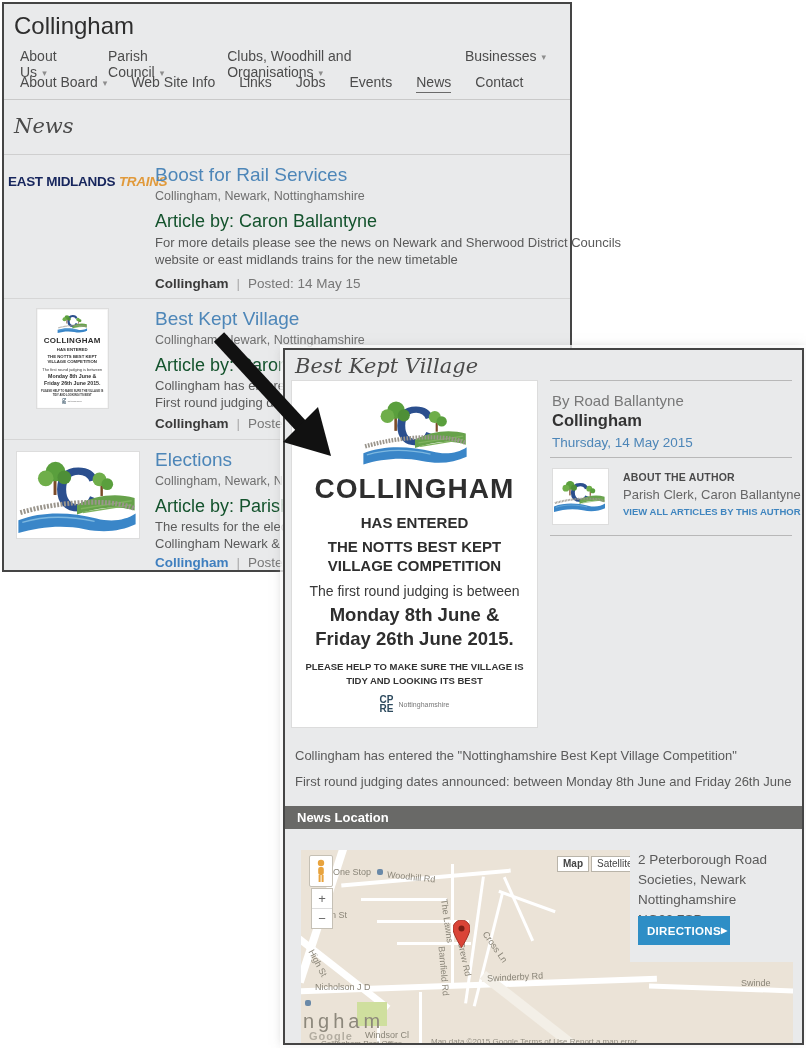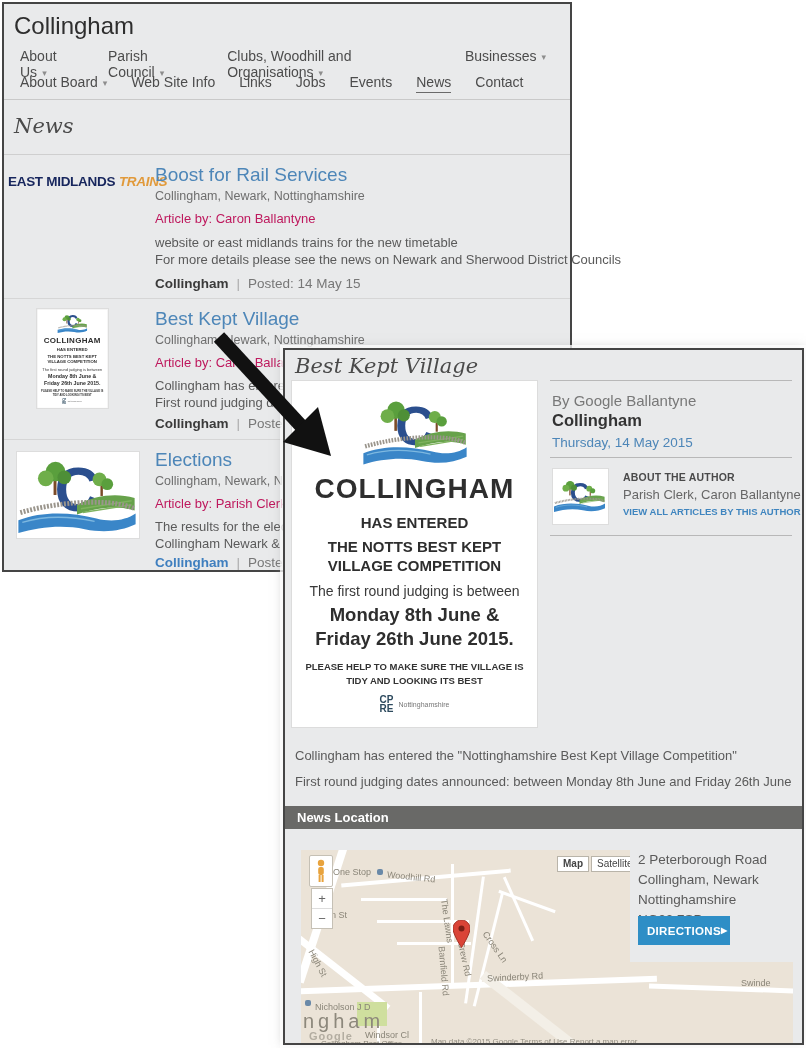--- a/index.html
+++ b/index.html
@@ -22,21 +22,21 @@
   .navline{left:0;top:95px;width:566px;border-top:1px solid #c9c9c9;}
   .script{font-family:"DejaVu Serif",serif;font-style:italic;color:#4a4a4a;}
   .news-heading{left:10px;top:110px;font-size:21px;}
   .headline-sep{left:0;top:150px;width:566px;border-top:1px solid #cfcfcf;}
   .row{position:absolute;left:0;width:566px;}
   #row1{top:152px;height:142px;border-bottom:1px solid #d6d6d6;}
   #row2{top:294px;height:141px;border-bottom:1px solid #d6d6d6;}
   #row3{top:435px;height:131px;}
   .a-title{left:151px;font-size:19px;color:#4d86b8;cursor:pointer;}
   .a-loc{left:151px;font-size:12.5px;color:#6e6e6e;}
-  .a-by{left:151px;font-size:13px;color:#be185d;}
+  .a-by{left:151px;font-size:18px;color:#14532d;}
   .a-body{left:151px;font-size:13px;color:#5a5a5a;line-height:17px;}
   .a-foot{left:151px;font-size:13.5px;color:#777;}
   .a-foot .name{font-weight:bold;color:#3a3a3a;margin-right:8px;}
   .a-foot .name.blue{color:#3f7fbf;}
   .a-foot .sep{color:#aaa;margin-right:8px;}
   .emt{left:4px;top:18px;font-size:13.5px;white-space:nowrap;}
   .emt .p1{font-weight:bold;color:#17265d;letter-spacing:-0.3px;}
   .emt .p2{font-weight:bold;font-style:italic;color:#e19a3b;letter-spacing:-0.3px;}
   .thumb-card{background:#fff;border:1px solid #ddd;}
   
@@ -142,22 +142,22 @@
   <div class="abs navline"></div>
   <div class="abs news-heading script">News</div>
   <div class="abs headline-sep"></div>
 
   <div id="row1" class="row">
     <div class="abs emt"><span class="p1">EAST MIDLANDS</span> <span class="p2">TRAINS</span></div>
     <div class="abs a-title" style="top:8px">Boost for Rail Services</div>
     <div class="abs a-loc" style="top:33px">Collingham, Newark, Nottinghamshire</div>
     <div class="abs a-by" style="top:55px">Article by: Caron Ballantyne</div>
     <div class="abs a-body nowrap" style="top:78px">
+      <div>For more details please see the news on Newark and Sherwood District Councils</div>
       <div>website or east midlands trains for the new timetable</div>
-      <div>For more details please see the news on Newark and Sherwood District Councils</div>
     </div>
     <div class="abs a-foot nowrap" style="top:120px">
       <span class="name">Collingham</span><span class="sep">|</span><span>Posted: 14 May 15</span>
     </div>
   </div>
 
   <div id="row2" class="row">
     <div class="abs poster-thumb thumb-card">
       <div class="poster">
         <svg class="p-logo" viewBox="0 0 120 86">
@@ -233,21 +233,21 @@
         <div class="cpre-box">
             <div>CP</div>
             <div>RE</div>
           </div>
         <div class="cpre-reg">Nottinghamshire</div>
       </div>
     </div>
   </div>
 
   <div class="abs vsep" style="top:30px"></div>
-  <div class="abs meta-by">By Google Ballantyne</div>
+  <div class="abs meta-by">By Road Ballantyne</div>
   <div class="abs meta-name">Collingham</div>
   <div class="abs meta-date">Thursday, 14 May 2015</div>
   <div class="abs vsep" style="top:107px"></div>
   <div class="abs auth-thumb thumb-card">
     <svg viewBox="0 0 120 86" width="51" height="38" style="margin-top:6px">
         <use href="#clogo"></use>
       </svg>
   </div>
   <div class="abs auth-head">ABOUT THE AUTHOR</div>
   <div class="abs auth-name">Parish Clerk, Caron Ballantyne</div>
@@ -280,21 +280,21 @@
 
     <span class="mlabel" style="left:86px;top:22px;transform:rotate(6deg)">Woodhill Rd</span>
     <span class="mlabel" style="left:124px;top:66px;transform:rotate(82deg)">The Lawns</span>
     <span class="mlabel" style="left:176px;top:92px;transform:rotate(55deg)">Cross Ln</span>
     <span class="mlabel" style="left:146px;top:104px;transform:rotate(78deg)">Crew Rd</span>
     <span class="mlabel" style="left:2px;top:108px;transform:rotate(62deg)">High St</span>
     <span class="mlabel" style="left:118px;top:116px;transform:rotate(85deg)">Barnfield Rd</span>
     <span class="mlabel" style="left:186px;top:122px;transform:rotate(-3deg)">Swinderby Rd</span>
     <span class="mlabel" style="left:440px;top:128px">Swinde</span>
     <span class="mlabel" style="left:64px;top:180px">Windsor Cl</span>
-    <span class="mlabel" style="left:14px;top:152px">Nicholson J D</span>
+    <span class="mlabel" style="left:14px;top:132px">Nicholson J D</span>
     <span class="dot" style="left:4px;top:150px"></span>
     <span class="mlabel" style="left:32px;top:17px">One Stop</span>
     <span class="dot" style="left:76px;top:19px"></span>
     <span class="mlabel" style="left:30px;top:60px">n St</span>
     <span class="mlabel big" style="left:2px;top:160px">ngham</span>
     <span class="mlabel" style="left:8px;top:180px;font-size:11px;font-weight:bold;color:#b3ada1;letter-spacing:1px">Google</span>
     <span class="mlabel" style="left:20px;top:189px;font-size:8px">Collingham Post Office</span>
     <span class="attr" style="left:130px;top:187px">Map data ©2015 Google   Terms of Use   Report a map error</span>
 
     <svg width="17" height="28" style="position:absolute;left:152px;top:70px">
@@ -314,21 +314,21 @@
       <div>+</div>
       <div>−</div>
     </div>
     <div class="mapbtn" style="left:256px;top:6px;font-weight:bold">Map</div>
     <div class="mapbtn" style="left:290px;top:6px">Satellite</div>
   </div>
 
   <div class="abs addr-box">
     <div class="addr">
       <div>2 Peterborough Road</div>
-      <div>Collingham, Newark</div>
+      <div>Societies, Newark</div>
       <div>Nottinghamshire</div>
       <div>NG23 7SP</div>
     </div>
     <button class="dirbtn">
       <span>DIRECTIONS</span>
       <span class="play">▶</span>
     </button>
   </div>
 </div>
 

